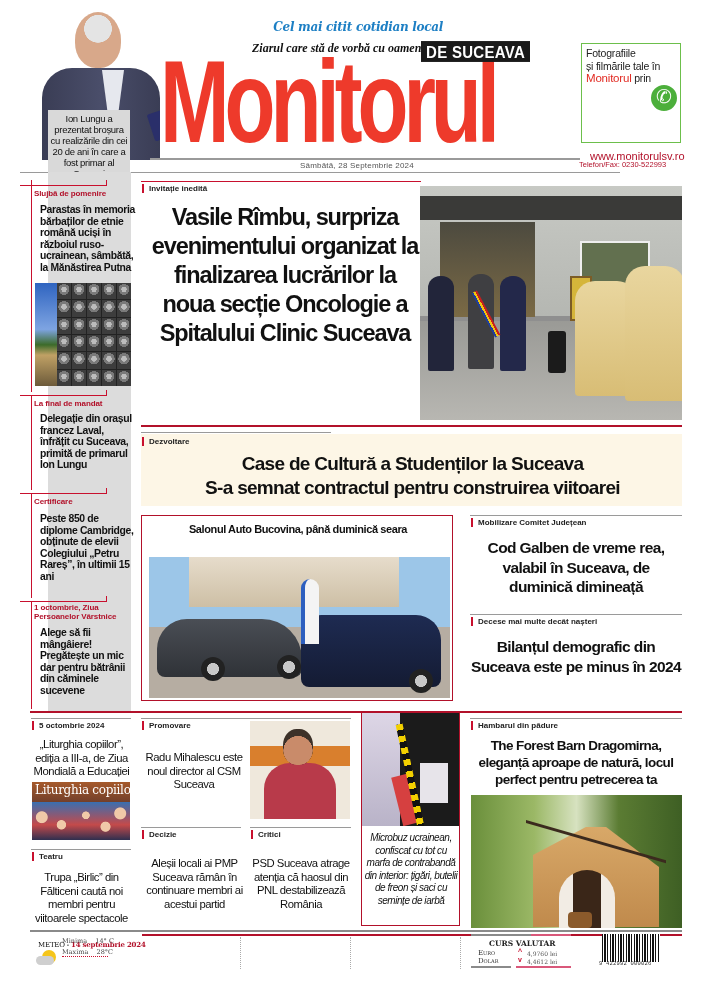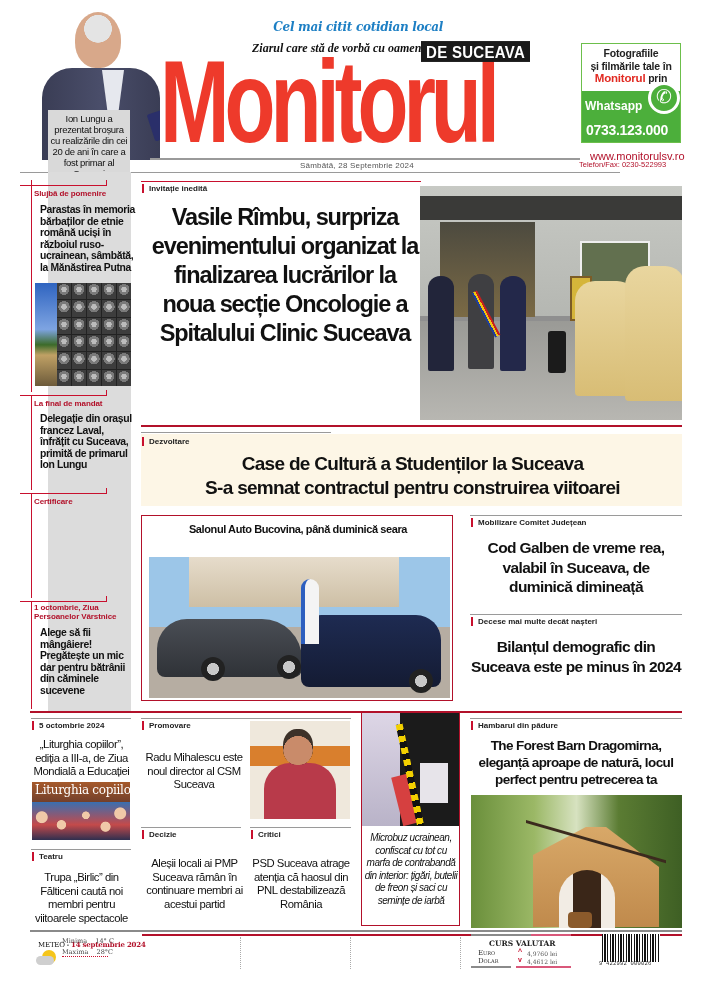--- a/index.html
+++ b/index.html
@@ -14,21 +14,21 @@
   .hero-photo .shirt { position: absolute; left: 72px; top: 62px; width: 22px; height: 50px; background: #e6e8ee; clip-path: polygon(0 0,100% 0,70% 100%,30% 100%); }
   .hero-photo .book { position: absolute; left: 120px; top: 100px; width: 40px; height: 28px; background: #2a2f6a; transform: rotate(-18deg); border-radius: 2px; }
   .hero-caption { left: 48px; top: 110px; width: 82px; background: #d9d9d9; font-family: "Liberation Sans", sans-serif; font-size: 9.5px; line-height: 11px; text-align: center; color: #111; padding: 3px 2px; font-stretch: condensed; letter-spacing: -0.3px; }
 
   .slogan { left: 233px; top: 20px; width: 210px; text-align: right; font-family: "DejaVu Serif", serif; font-style: italic; font-weight: bold; color: #1d7fc4; font-size: 12px; letter-spacing: -0.3px; }
   .tagline { left: 252px; top: 41px; font-family: "Liberation Serif", serif; font-style: italic; font-weight: bold; font-size: 12px; color: #111; }
   .de-suceava { left: 421px; top: 42px; background: #1a1a1a; color: #fff; font-weight: bold; font-size: 15px; padding: 1px 5px; letter-spacing: 0.3px; transform: scaleY(1.1); }
   .logo { left: 160px; top: 52px; font-family: "Liberation Sans", sans-serif; font-weight: bold; color: #ee3a2b; font-size: 116px; line-height: 100px; letter-spacing: -7px; transform: scaleX(0.72); transform-origin: left top; }
 
   .promo { left: 581px; top: 43px; width: 100px; height: 100px; border: 1px solid #6cbf4b; background: #fff; overflow: hidden; }
-  .promo .txt { padding: 3px 4px 0 4px; font-weight: bold; font-size: 10.5px; line-height: 12.5px; color: #222; letter-spacing: -0.2px; text-align: center; }
+  .promo .txt { padding: 3px 4px 0 4px; font-weight: normal; font-size: 10.5px; line-height: 12.5px; color: #222; letter-spacing: -0.2px; }
   .promo .red { color: #e22b23; font-size: 11.5px; }
   .promo .green { position: absolute; left: 0; top: 47px; width: 100px; height: 53px; background: #4caf3b; }
   .promo .wa { position: absolute; left: 3px; top: 8px; color: #fff; font-weight: bold; font-size: 12px; }
   .promo .phone { position: absolute; left: 4px; top: 31px; color: #fff; font-weight: bold; font-size: 14px; letter-spacing: -0.3px; }
   .promo .wa-icon { position: absolute; left: 66px; top: 38px; width: 32px; height: 32px; border-radius: 50%; border: 3px solid #fff; background: #4caf3b; }
   .promo .wa-icon::after { content: "✆"; position: absolute; left: 5px; top: 0px; color: #fff; font-size: 19px; }
 
   .site-url { left: 590px; top: 150px; font-size: 11px; color: #b2112a; }
   .site-phone { left: 579px; top: 160px; font-size: 7.5px; color: #b2112a; }
   .rule-top { left: 150px; top: 158px; width: 430px; height: 2px; background: #9a9a9a; }
@@ -149,24 +149,20 @@
 <div class="abs tagline">Ziarul care stă de vorbă cu oamenii</div>
 <div class="abs logo">Monitorul</div>
 <div class="abs de-suceava">DE SUCEAVA</div>
 
 <div class="abs promo">
   <div class="txt">
     <div>Fotografiile</div>
     <div>și filmările tale în</div>
     <div><span class="red">Monitorul</span> <span>prin</span></div>
   </div>
-  <div class="green">
-    <div class="wa">Whatsapp</div>
-    <div class="phone">0733.123.000</div>
-  </div>
   <div class="wa-icon"></div>
 </div>
 
 <div class="abs site-url">www.monitorulsv.ro</div>
 <div class="abs site-phone">Telefon/Fax: 0230-522993</div>
 <div class="abs rule-top"></div>
 <div class="abs date">Sâmbătă, 28 Septembrie 2024</div>
 <div class="abs rule-top2"></div>
 
 <div class="abs sidebar-bg"></div>
@@ -216,20 +212,21 @@
   <div class="sb-top" style="left:20px;top:395px;width:87px;"></div>
   <div class="sb-tick" style="left:106px;top:390px;"></div>
   <div class="sb-frame" style="left:31px;top:395px;height:95px;"></div>
   <div class="sb-kicker" style="top:399px;">La final de mandat</div>
   <div class="sb-text" style="top:413px;">Delegație din orașul francez Laval, înfrățit cu Suceava, primită de primarul Ion Lungu</div>
 
   <div class="sb-top" style="left:20px;top:493px;width:87px;"></div>
   <div class="sb-tick" style="left:106px;top:488px;"></div>
   <div class="sb-frame" style="left:31px;top:493px;height:105px;"></div>
   <div class="sb-kicker" style="top:497px;">Certificare</div>
+  <div class="sb-text" style="top:513px;">Peste 850 de diplome Cambridge, obținute de elevii Colegiului „Petru Rareș”, în ultimii 15 ani</div>
 
   <div class="sb-top" style="left:20px;top:601px;width:87px;"></div>
   <div class="sb-tick" style="left:106px;top:596px;"></div>
   <div class="sb-frame" style="left:31px;top:601px;height:108px;"></div>
   <div class="sb-kicker" style="top:603px;width:95px;">1 octombrie, Ziua Persoanelor Vârstnice</div>
   <div class="sb-text" style="top:627px;">Alege să fii mângâiere! Pregătește un mic dar pentru bătrânii din căminele sucevene</div>
 </div>
 
 <div class="abs lead-top"></div>
 <div class="kicker" style="left:142px;top:184px;">Invitație inedită</div>

